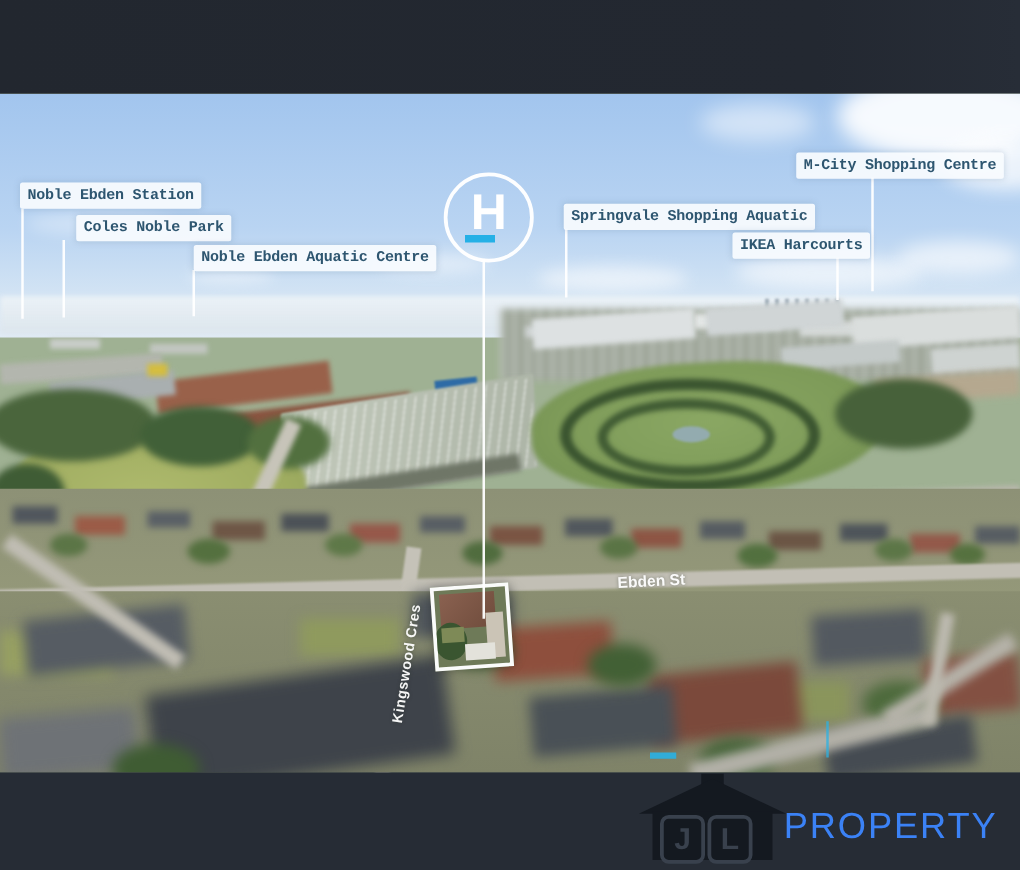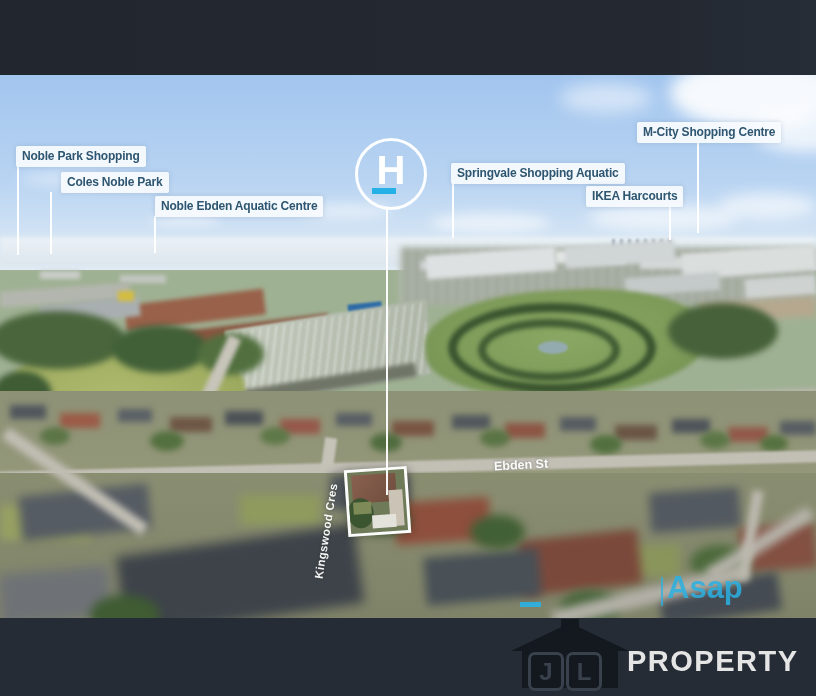--- a/index.html
+++ b/index.html
@@ -9,21 +9,21 @@
   #top-bar{top:0;height:75px;background:linear-gradient(90deg,#22272f 0%,#232831 80%,#272d37 100%);}
   #bottom-bar{top:618px;height:78px;background:#262c35;}
   
   #photo{position:absolute;left:0;top:75px;width:816px;height:543px;overflow:hidden;background:#9fb193;}
   .p{position:absolute;}
   .cloud{background:#ffffff;border-radius:50%;}
   
   .label{position:absolute;z-index:20;background:rgba(247,251,254,.93);color:#2e5670;
          font-weight:700;font-size:12px;letter-spacing:-.2px;line-height:16px;
          padding:2px 6px 3px;border-radius:2px;white-space:nowrap;
-         box-shadow:0 0 5px rgba(110,140,170,.3);}
+         box-shadow:0 0 5px rgba(110,140,170,.3);font-family:Liberation Mono, monospace;}
   .lline{position:absolute;z-index:19;width:2px;background:rgba(255,255,255,.95);}
   #marker-circle{position:absolute;z-index:21;left:355px;top:138px;width:66px;height:66px;
       border:3px solid rgba(255,255,255,.97);border-radius:50%;
       display:flex;align-items:center;justify-content:center;}
   #marker-letter{color:#fff;font-size:40px;font-weight:700;margin-top:-8px;}
   #marker-underline{position:absolute;z-index:22;left:372px;top:188px;width:24px;height:6px;background:#25b0e6;}
   #marker-line{position:absolute;z-index:18;left:386px;top:207px;width:2px;height:288px;background:rgba(255,255,255,.95);}
   #property-frame{position:absolute;z-index:17;left:346px;top:468px;width:57px;height:61px;
       border:3px solid rgba(255,255,255,.97);transform:rotate(-4deg);
       box-shadow:0 0 8px rgba(0,0,0,.28);background:#6e7a58;overflow:hidden;}
@@ -43,22 +43,22 @@
   #jl-roof{position:absolute;left:0;top:2px;width:0;height:0;
       border-left:59px solid transparent;border-right:59px solid transparent;
       border-bottom:28px solid #141920;}
   #jl-chimney{position:absolute;left:50px;top:-2px;width:18px;height:12px;background:#141920;}
   #jl-body{position:absolute;left:11px;top:28px;width:96px;height:39px;background:#141920;}
   .jl-box{position:absolute;top:31px;width:30px;height:33px;border:3px solid #39414d;
       border-radius:7px;color:#39414d;font-size:24px;font-weight:700;
       display:flex;align-items:center;justify-content:center;}
   #jl-box-1{left:17px;}
   #jl-box-2{left:55px;}
-  #footer-wordmark{position:absolute;left:627px;top:645px;font-size:29px;font-weight:700;
-      letter-spacing:1.5px;color:#e5e5e5;}
+  #footer-wordmark{position:absolute;left:627px;top:645px;font-size:29px;font-weight:400;
+      letter-spacing:1.5px;color:#3b82f6;}
 </style>
 </head>
 <body>
 
 <div id="canvas">
 
   <div id="top-bar" class="bar"></div>
 
   <div id="photo">
 
@@ -173,21 +173,21 @@
     <div class="p" style="left:745px;top:415px;width:11px;height:90px;background:#bcb9af;transform:rotate(10deg);filter:blur(3px);"></div>
   </div>
 
   <div class="lline" style="left:17px;top:167px;height:88px;"></div>
   <div class="lline" style="left:50px;top:192px;height:62px;"></div>
   <div class="lline" style="left:154px;top:216px;height:37px;"></div>
   <div class="lline" style="left:452px;top:183px;height:55px;"></div>
   <div class="lline" style="left:669px;top:206px;height:34px;"></div>
   <div class="lline" style="left:697px;top:142px;height:91px;"></div>
 
-  <div class="label" style="left:16px;top:146px;">Noble Park Shopping</div>
+  <div class="label" style="left:16px;top:146px;">Noble Ebden Station</div>
   <div class="label" style="left:61px;top:172px;">Coles Noble Park</div>
   <div class="label" style="left:155px;top:196px;">Noble Ebden Aquatic Centre</div>
   <div class="label" style="left:451px;top:163px;">Springvale Shopping Aquatic</div>
   <div class="label" style="left:586px;top:186px;">IKEA Harcourts</div>
   <div class="label" style="left:637px;top:122px;">M-City Shopping Centre</div>
 
   <div id="marker-line"></div>
   <div id="marker-circle">
     <span id="marker-letter">H</span>
   </div>
@@ -199,21 +199,20 @@
     <div class="p" style="left:40px;top:20px;width:14px;height:36px;background:#cbc4b6;"></div>
     <div class="p" style="left:22px;top:44px;width:24px;height:13px;background:#e3e2db;"></div>
     <div class="p" style="left:4px;top:30px;width:18px;height:12px;background:#7e8a57;"></div>
   </div>
 
   <div id="ebden-st" class="street">Ebden St</div>
   <div id="kingswood-cres" class="street">Kingswood Cres</div>
 
   <div id="wm-underline"></div>
   <div id="wm-divider"></div>
-  <div id="wm-agency">Asap</div>
 
   <div id="bottom-bar" class="bar"></div>
   <div id="jl-house">
     <div id="jl-chimney"></div>
     <div id="jl-roof"></div>
     <div id="jl-body"></div>
     <div id="jl-box-1" class="jl-box">J</div>
     <div id="jl-box-2" class="jl-box">L</div>
   </div>
   <div id="footer-wordmark">PROPERTY</div>

